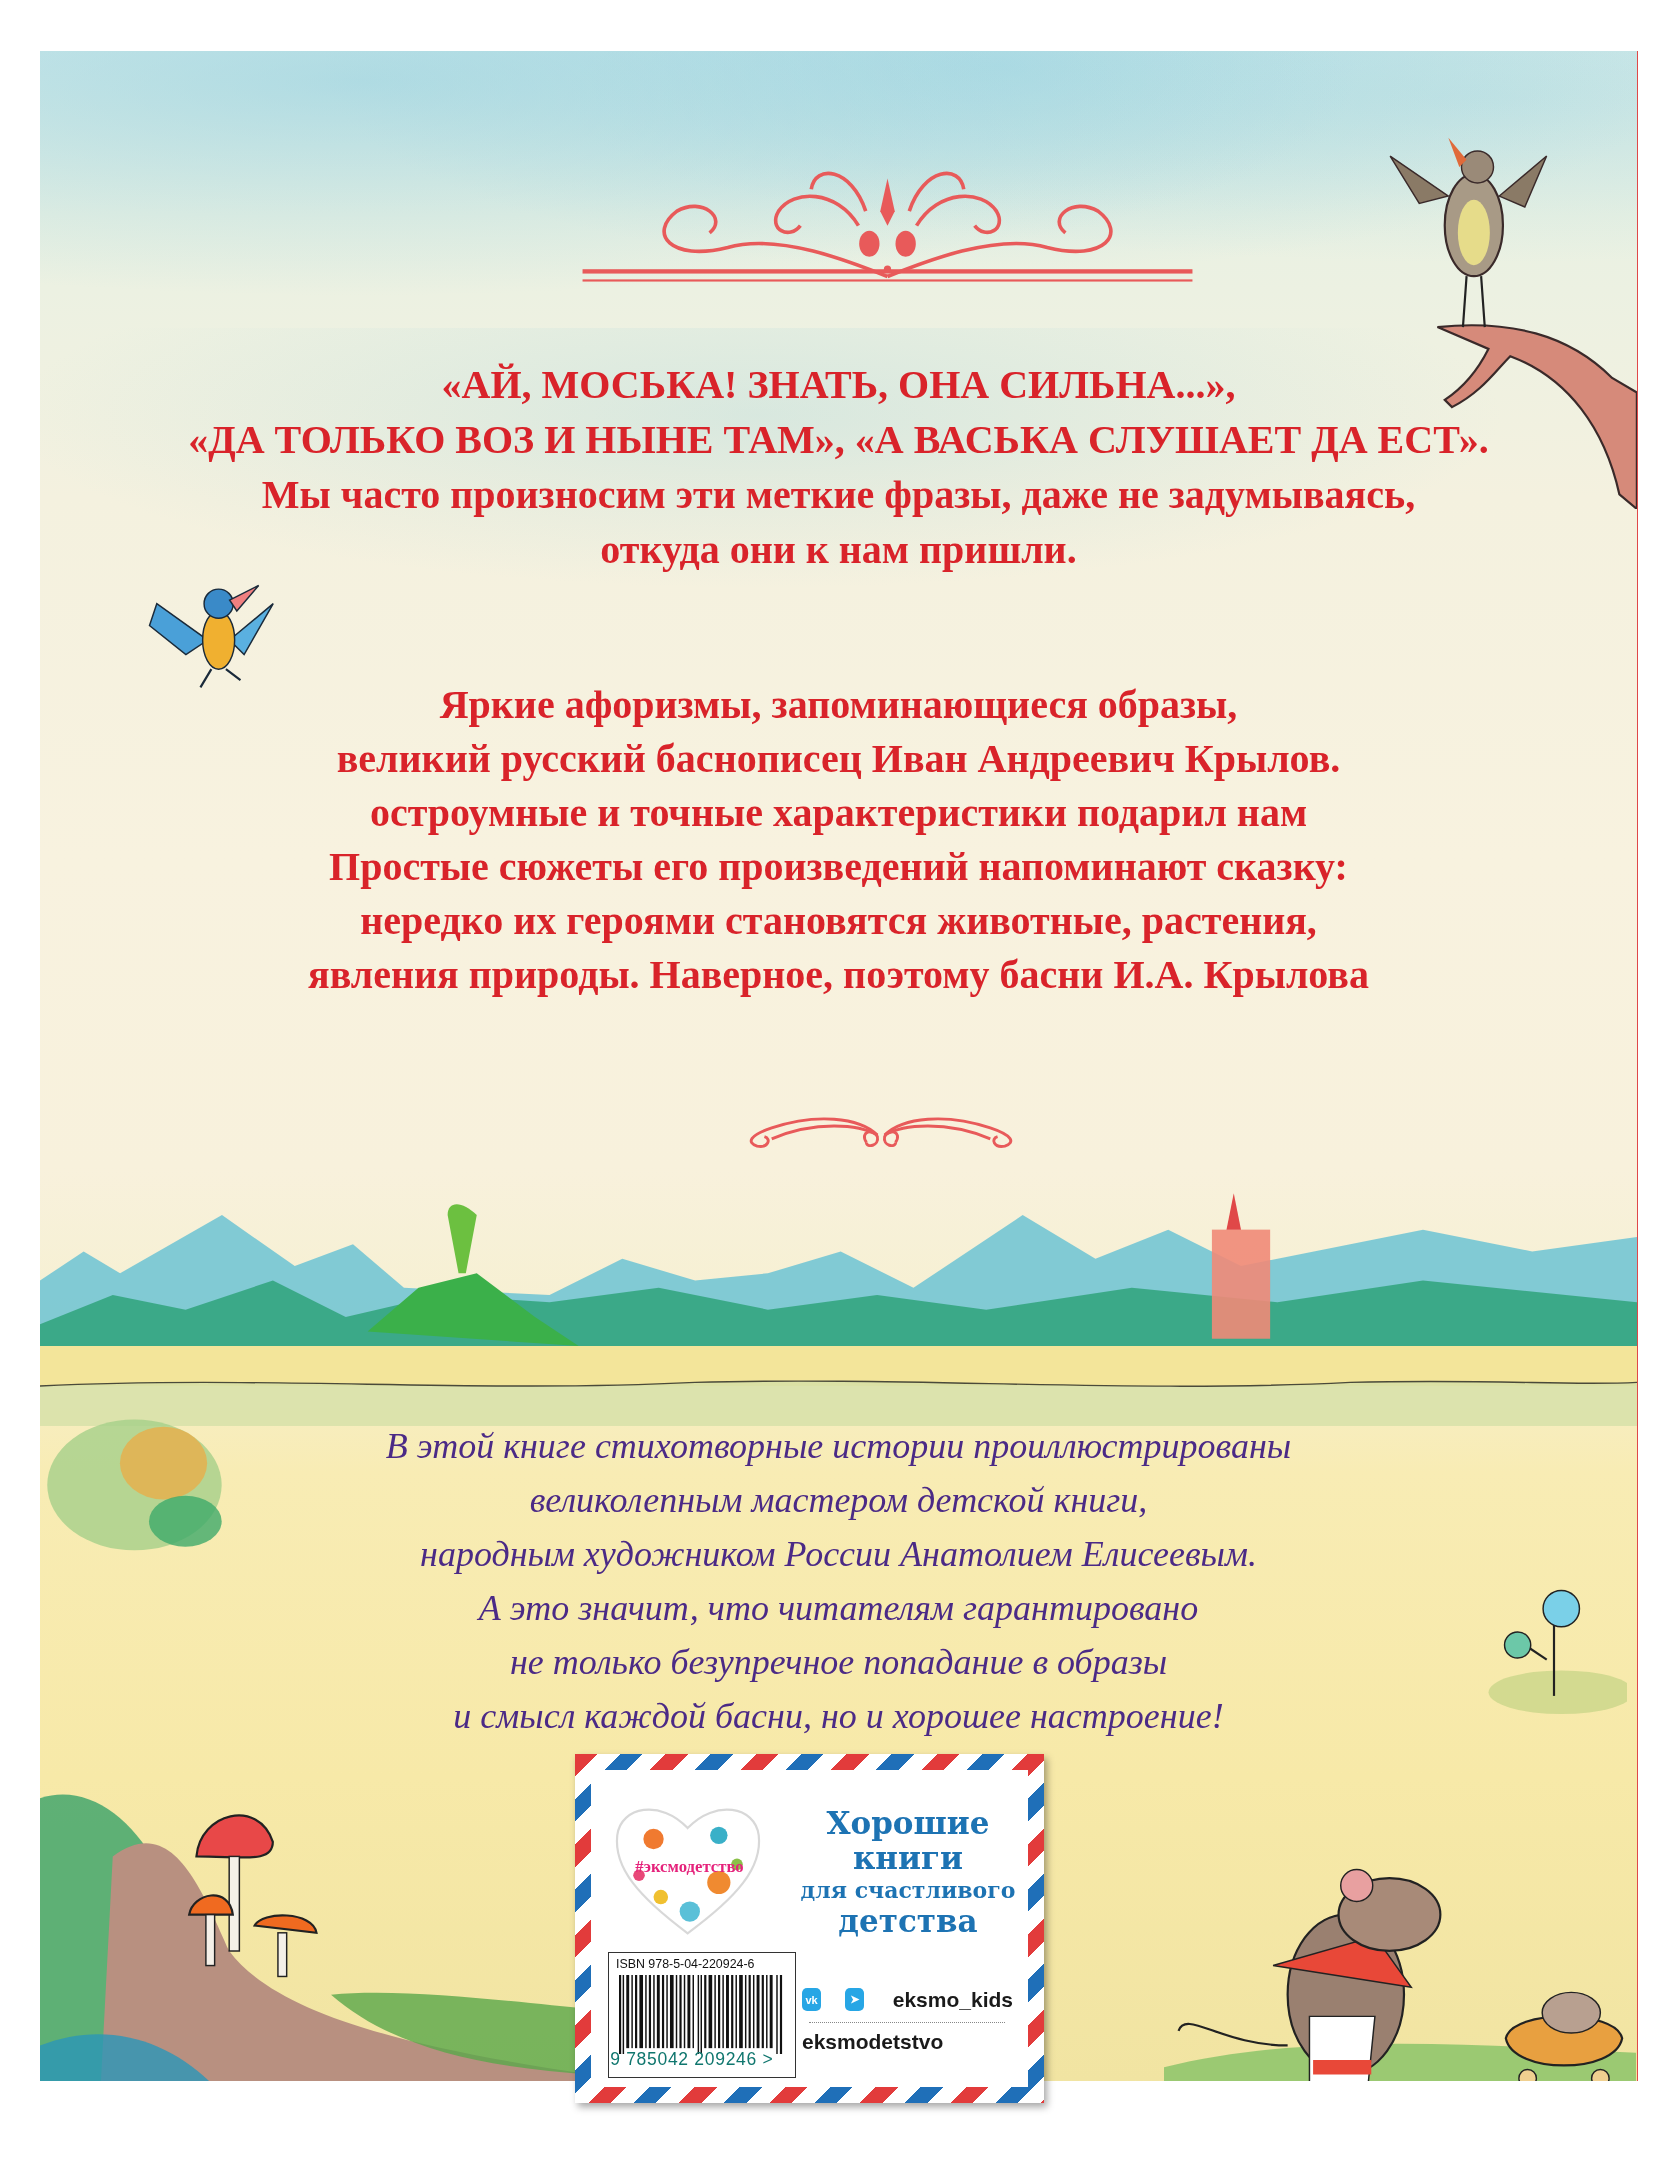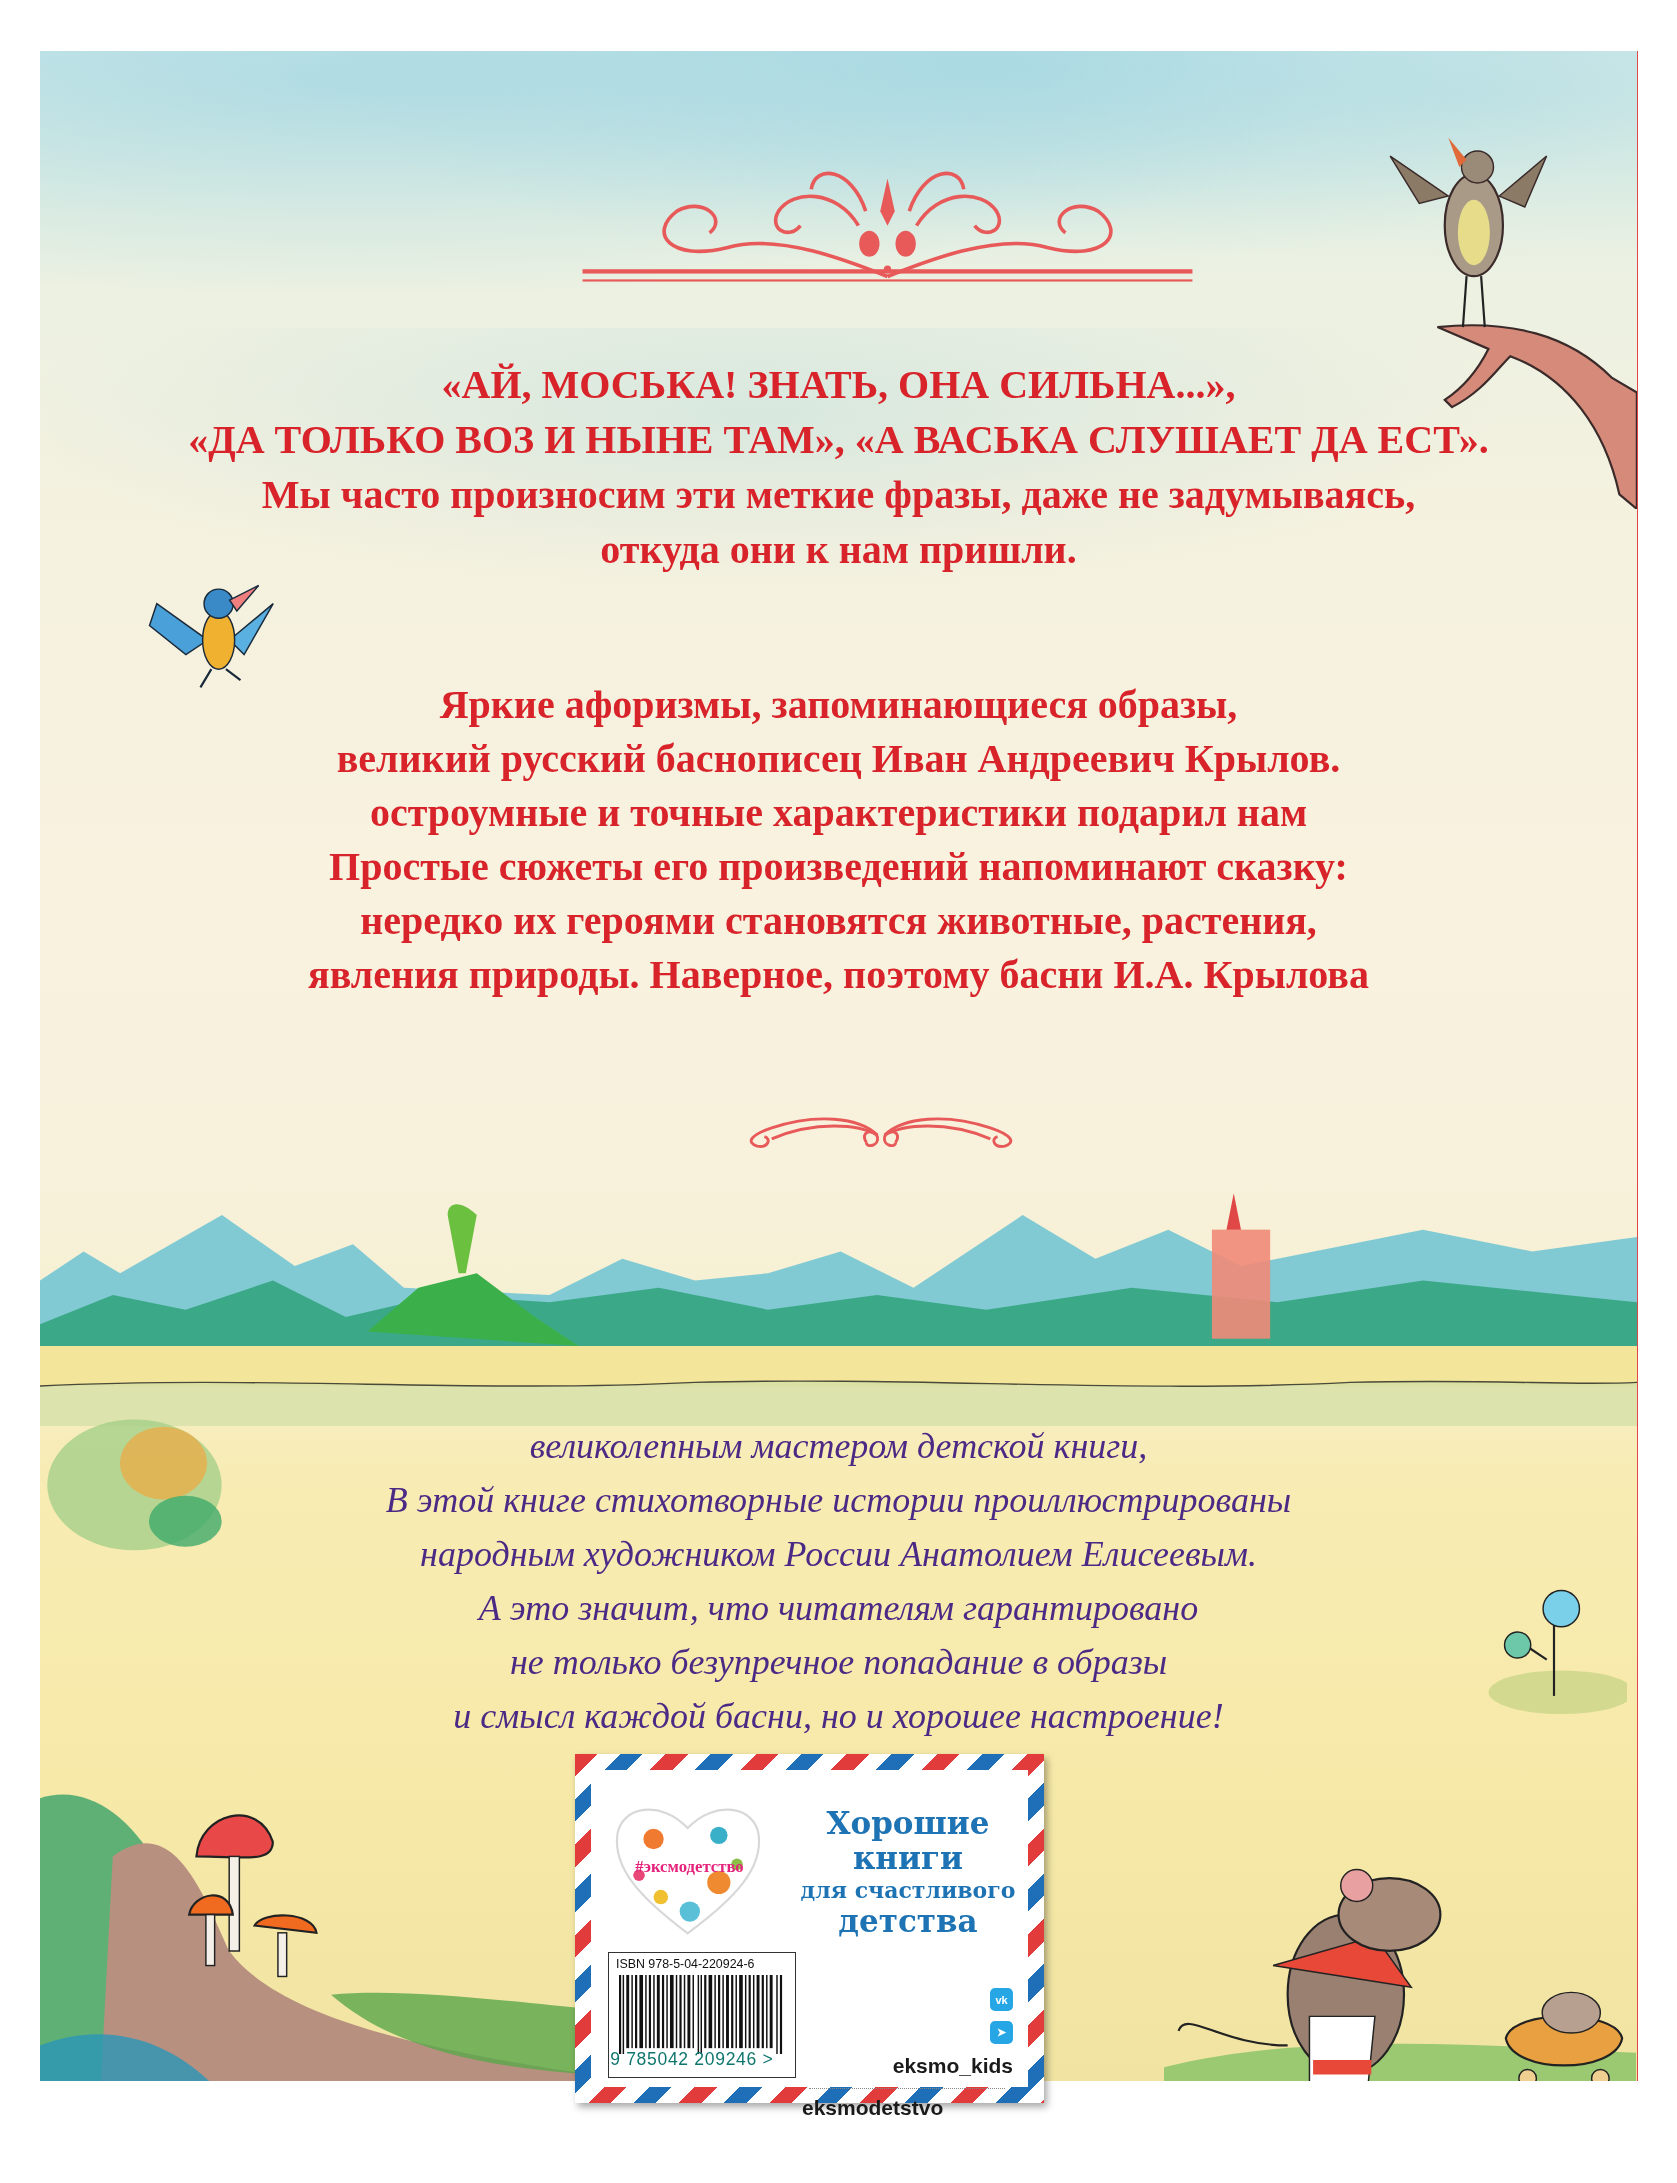--- a/index.html
+++ b/index.html
@@ -40,21 +40,21 @@
   .heart { position:absolute; left:19px; top:25px; width:156px; height:146px; }
   .hashtag { position:absolute; left:22px; top:87px; width:153px; text-align:center; color:#e5227b; font-family:Liberation Serif, serif; font-size:16.7px; font-weight:bold; }
   .slogan { position:absolute; left:208px; top:36px; width:218px; text-align:center; color:#1d73b3; font-family:"DejaVu Serif", serif; font-weight:bold; }
   .slogan .big { display:block; font-size:31px; line-height:35px; }
   .slogan .small { display:block; font-size:22px; line-height:28px; }
   .isbn-box { position:absolute; left:16.7px; top:182px; width:186px; height:124px; border:0.7px solid #333; background:#fff; }
   .isbn-label { position:absolute; left:7.3px; top:4.4px; font-family:"Liberation Sans", sans-serif; font-size:12.4px; color:#111; }
   .barcode { position:absolute; left:10.2px; top:22px; width:166px; height:79px; }
   .barcode-digits { position:absolute; left:1.5px; top:96px; width:182px; font-family:"Liberation Sans", sans-serif; font-size:17.5px; color:#0f766e; letter-spacing:0.7px; }
   .social { position:absolute; left:211px; top:218px; width:211px; }
-  .social-row { display:flex; align-items:flex-end; gap:10px;flex-direction:column; }
+  .social-row { display:flex; align-items:flex-start; gap:24px; }
   .soc-icon { width:23px; height:23px; border-radius:5.1px; background:#27a6e5; color:#fff; font-family:"Liberation Sans", sans-serif; font-size:11px; font-weight:bold; display:flex; align-items:center; justify-content:center; }
   .handle { font-family:"Liberation Sans", sans-serif; font-size:21px; font-weight:bold; color:#1a1a1a; margin-left:4.4px; }
   .dotline { border-top:1.5px dotted #888; margin:10.2px 0 7.3px 7.3px; width:196px; }
   .handle2 { font-family:"Liberation Sans", sans-serif; font-size:21px; font-weight:bold; color:#1a1a1a; width:204px; }
 
   .illus { position:absolute; }
 </style>
 </head>
 <body>
 
@@ -176,22 +176,22 @@
     <path d="M200 260 L 200 360 L 280 360 L 290 260 Z" fill="#ffffff" stroke="#222" stroke-width="2"></path>
     <path d="M205 320 L 285 320 L 285 340 L 205 340 Z" fill="#e84838"></path>
     <path d="M170 300 C 80 300, 30 250, 20 280" stroke="#222" stroke-width="3" fill="none"></path>
     <path d="M470 290 C 480 250, 620 250, 630 290 C 620 340, 480 340, 470 290 Z" fill="#e8a040" stroke="#222" stroke-width="3"></path>
     <circle cx="500" cy="345" r="12" fill="#f0d090" stroke="#222" stroke-width="2"></circle>
     <circle cx="600" cy="345" r="12" fill="#f0d090" stroke="#222" stroke-width="2"></circle>
     <ellipse cx="560" cy="255" rx="40" ry="28" fill="#b8a090" stroke="#222" stroke-width="2"></ellipse>
   </svg>
 
   <div class="purple-text">
+    <span class="line">В этой книге стихотворные истории проиллюстрированы</span>
     <span class="line">великолепным мастером детской книги,</span>
-    <span class="line">В этой книге стихотворные истории проиллюстрированы</span>
     <span class="line">народным художником России Анатолием Елисеевым.</span>
     <span class="line">А это значит, что читателям гарантировано</span>
     <span class="line">не только безупречное попадание в образы</span>
     <span class="line">и смысл каждой басни, но и хорошее настроение!</span>
   </div>
 </div>
 
 <div class="sticker">
   <div class="sticker-border"></div>
   <div class="sticker-inner">

